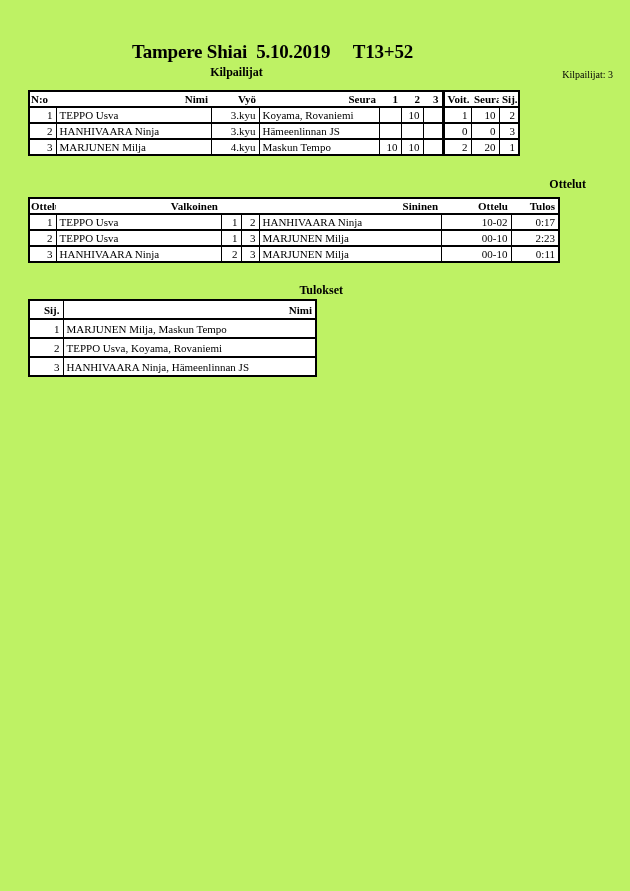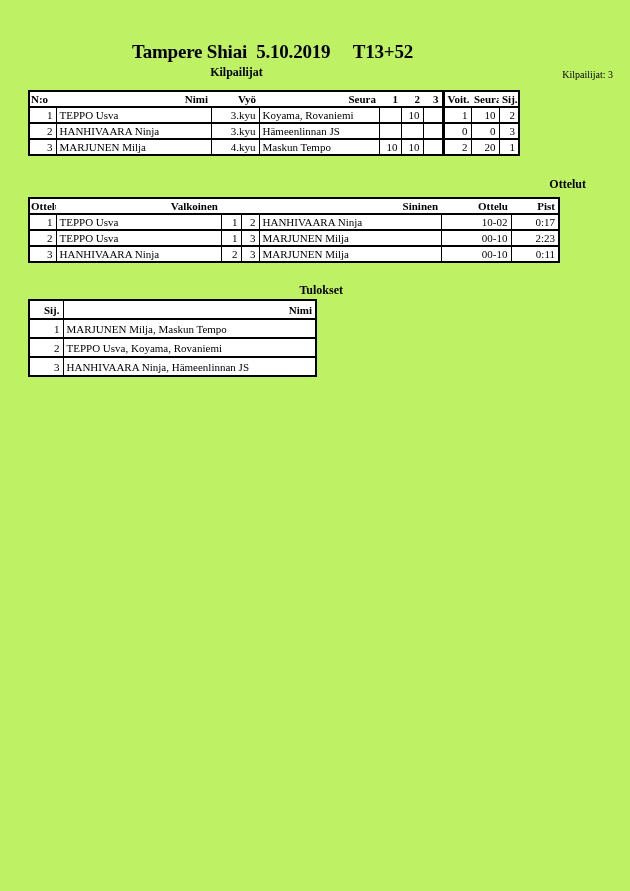--- a/index.html
+++ b/index.html
@@ -164,21 +164,21 @@
         <col style="width:48px">
     </colgroup>
     <thead>
       <tr>
         <th class="l edge">Ottelu</th>
         <th class="c">Valkoinen</th>
         <th class="c"></th>
         <th class="c"></th>
         <th class="c">Sininen</th>
         <th class="c">Ottelu</th>
-        <th class="c">Pist</th>
+        <th class="c">Tulos</th>
       </tr>
     </thead>
     <tbody>
       <tr>
         <td class="c">1</td>
         <td class="l">TEPPO Usva</td>
         <td class="c">1</td>
         <td class="c">2</td>
         <td class="l">HANHIVAARA Ninja</td>
         <td class="c">10-02</td>

